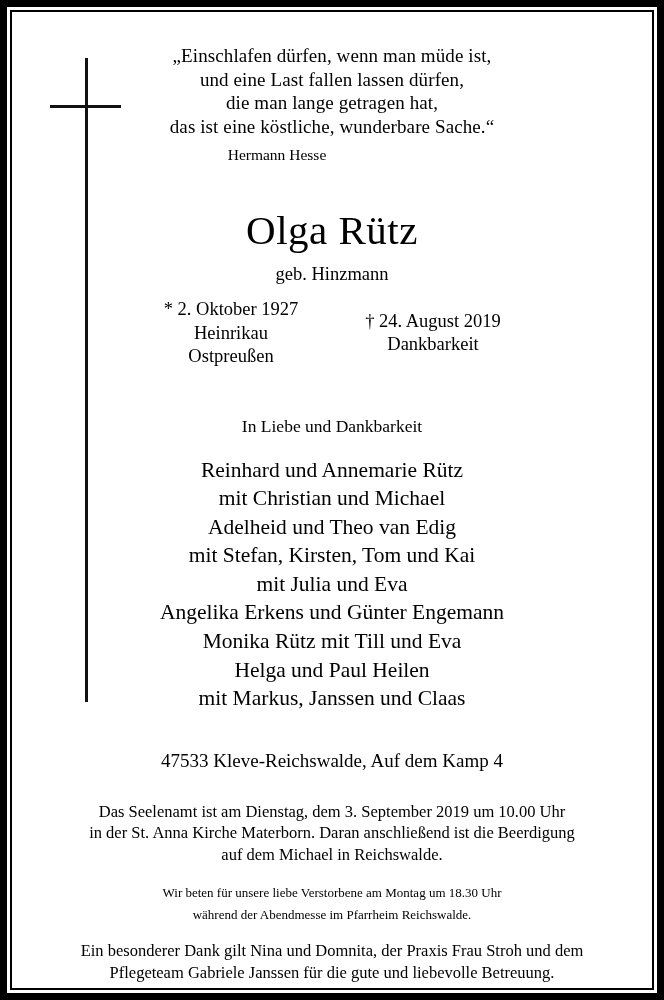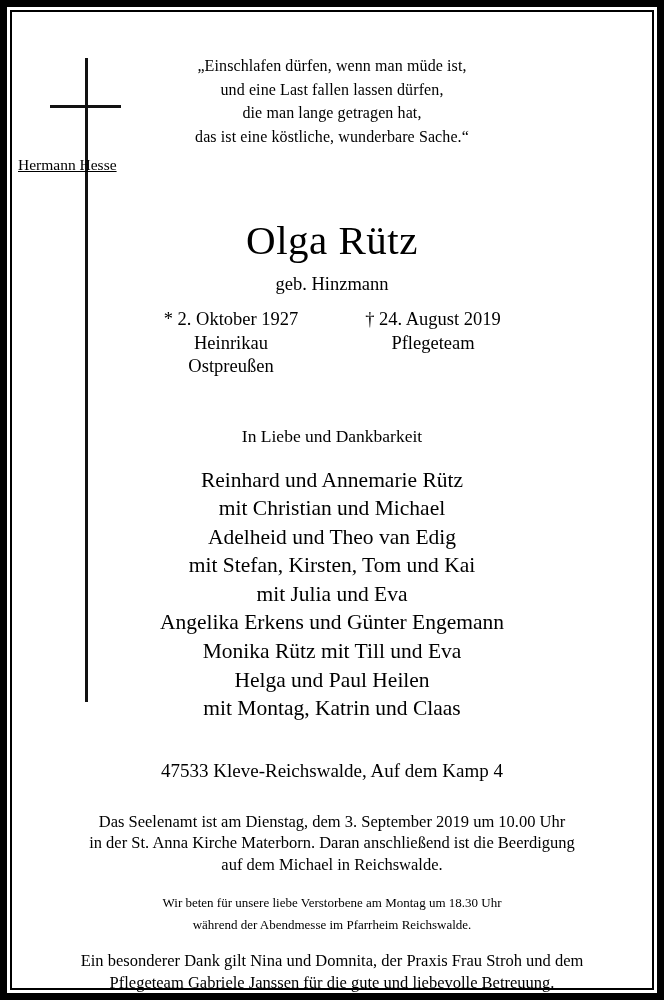--- a/index.html
+++ b/index.html
@@ -63,34 +63,33 @@
     left: 18px;
     top: 18px;
     width: 628px;
     height: 964px;
     box-sizing: border-box;
     text-align: center;
   }
 
   
   .quote {
-    margin-top: 36px;
-    font-size: 16px;
+    margin-top: 26px;
+    font-size: 19px;
     line-height: 23.5px;
     letter-spacing: 0.1px;
   }
   .quote-line { display: block; white-space: nowrap; }
 
   .attribution {
     font-size: 15.5px;
     line-height: 20px;
     margin-top: 7px;
     padding-right: 110px;
-    text-align: left;
-    text-decoration: underline;
+    text-align: center;
   }
 
   
   .name {
     font-size: 41px;
     line-height: 62px;
     font-weight: normal;
     margin: 0;
     margin-top: 34px;
     letter-spacing: 0.5px;
@@ -99,21 +98,21 @@
     font-size: 18.5px;
     line-height: 24px;
     margin-top: 1px;
   }
 
   
   .dates {
     margin-top: 12px;
     display: flex;
     justify-content: center;
-    align-items: flex-start;
+    align-items: center;
   }
   .date-col {
     width: 180px;
     font-size: 18.5px;
     line-height: 23.5px;
   }
   .date-col .date-main { white-space: nowrap; }
   .date-gap { width: 22px; }
 
   
@@ -192,37 +191,37 @@
         </div>
         <div>Heinrikau</div>
         <div>Ostpreußen</div>
       </div>
       <div class="date-gap"></div>
       <div class="date-col">
         <div class="date-main">
           <span>†</span>
           <span>24. August 2019</span>
         </div>
-        <div>Pflegeteam</div>
+        <div>Dankbarkeit</div>
         <div></div>
       </div>
     </div>
 
     <div class="dedication">In Liebe und Dankbarkeit</div>
 
     <div class="family">
       <span class="family-line">Reinhard und Annemarie Rütz</span>
       <span class="family-line">mit Christian und Michael</span>
       <span class="family-line">Adelheid und Theo van Edig</span>
       <span class="family-line">mit Stefan, Kirsten, Tom und Kai</span>
       <span class="family-line">mit Julia und Eva</span>
       <span class="family-line">Angelika Erkens und Günter Engemann</span>
       <span class="family-line">Monika Rütz mit Till und Eva</span>
       <span class="family-line">Helga und Paul Heilen</span>
-      <span class="family-line">mit Montag, Katrin und Claas</span>
+      <span class="family-line">mit Markus, Janssen und Claas</span>
     </div>
 
     <div class="address">47533 Kleve-Reichswalde, Auf dem Kamp 4</div>
 
     <div class="service">
       <span class="service-line">Das Seelenamt ist am Dienstag, dem 3. September 2019 um 10.00 Uhr</span>
       <span class="service-line">in der St. Anna Kirche Materborn. Daran anschließend ist die Beerdigung</span>
       <span class="service-line">auf dem Michael in Reichswalde.</span>
     </div>
 

